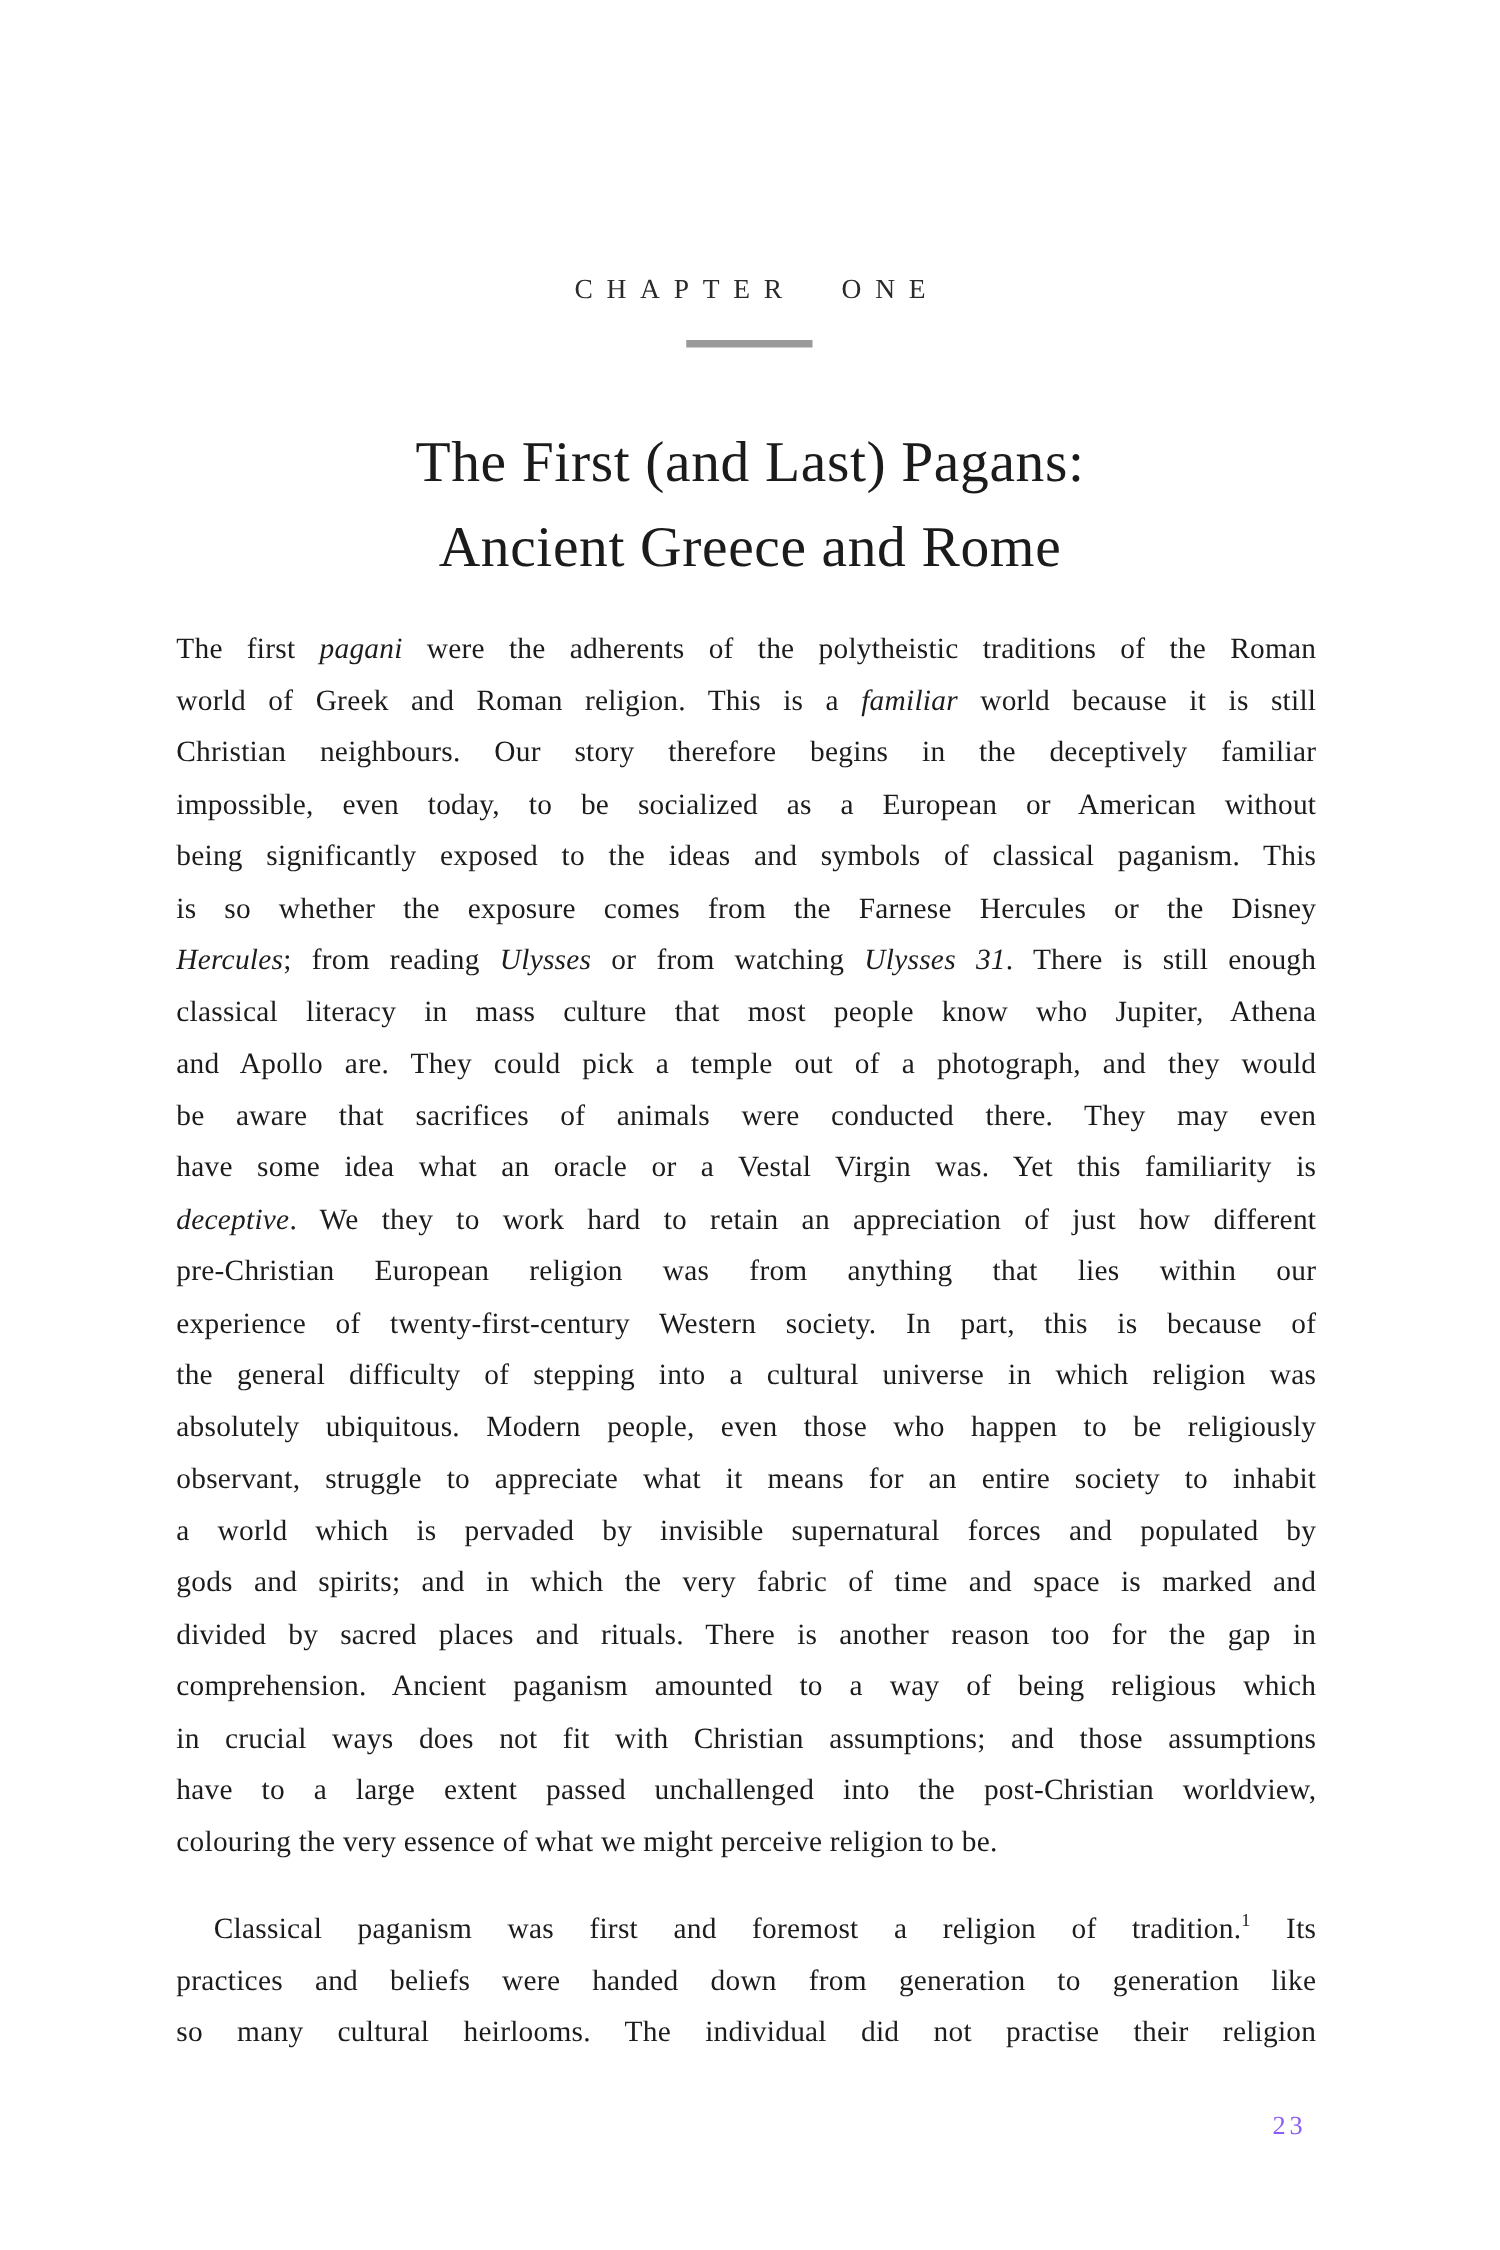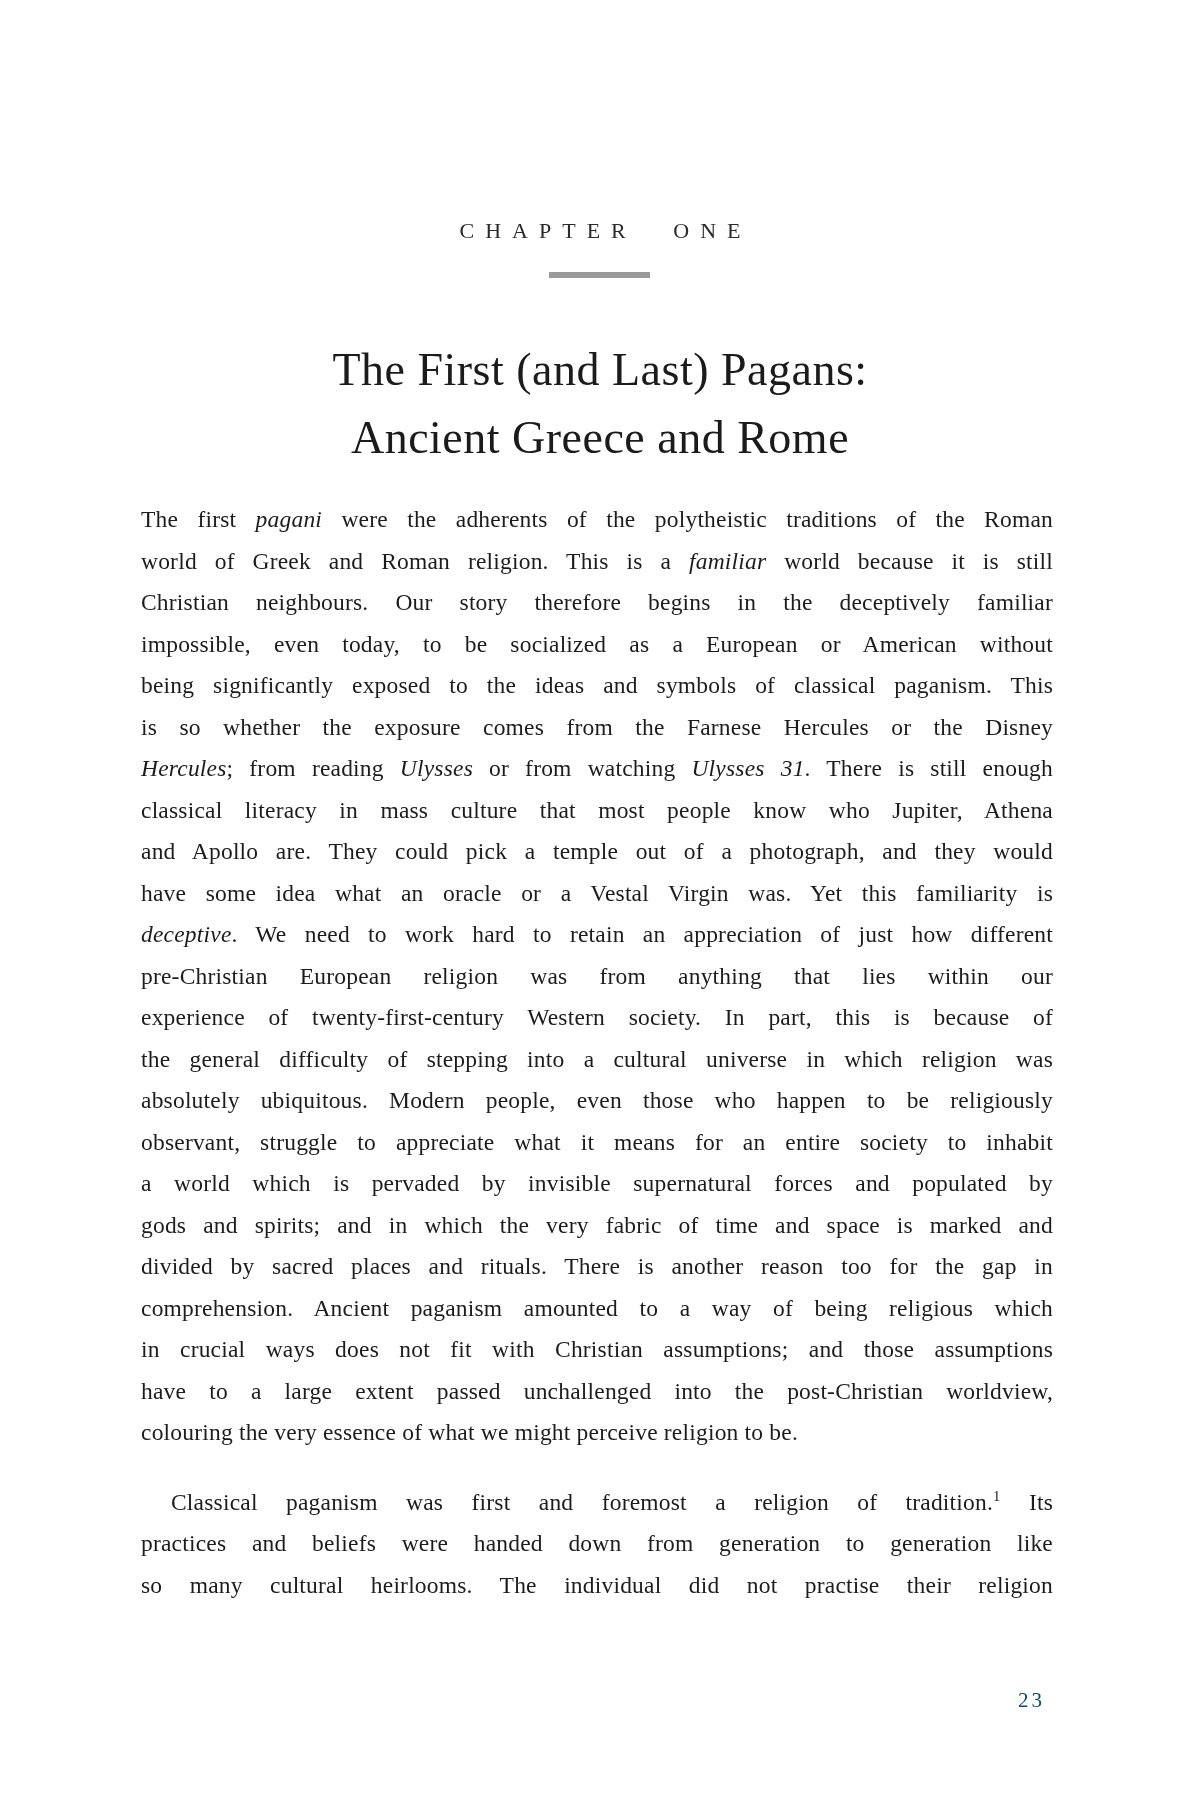--- a/index.html
+++ b/index.html
@@ -80,21 +80,21 @@
     vertical-align: super;
   }
   .page-number {
     position: absolute;
     top: 1688px;
     left: 141px;
     width: 904px;
     text-align: right;
     font-size: 21px;
     letter-spacing: 3px;
-    color: #0c4a6e;
+    color: #8b5cf6;
   }
 </style>
 </head>
 <body>
 
 <div class="page">
 
   <div class="chapter-head">CHAPTER ONE</div>
 
   <div class="chapter-divider"></div>
@@ -107,22 +107,23 @@
   <div class="body-text" id="body-text">
       <div class="line"><span class="">The first </span><span class="it">pagani</span><span class=""> were the adherents of the polytheistic traditions of the Roman</span></div>
       <div class="line"><span class="">world of Greek and Roman religion. This is a </span><span class="it">familiar</span><span class=""> world because it is still</span></div>
       <div class="line"><span class="">Christian neighbours. Our story therefore begins in the deceptively familiar</span></div>
       <div class="line"><span class="">impossible, even today, to be socialized as a European or American without</span></div>
       <div class="line"><span class="">being significantly exposed to the ideas and symbols of classical paganism. This</span></div>
       <div class="line"><span class="">is so whether the exposure comes from the Farnese Hercules or the Disney</span></div>
       <div class="line"><span class="it">Hercules</span><span class="">; from reading </span><span class="it">Ulysses</span><span class=""> or from watching </span><span class="it">Ulysses 31</span><span class="">. There is still enough</span></div>
       <div class="line"><span class="">classical literacy in mass culture that most people know who Jupiter, Athena</span></div>
       <div class="line"><span class="">and Apollo are. They could pick a temple out of a photograph, and they would</span></div>
+      <div class="line"><span class="">be aware that sacrifices of animals were conducted there. They may even</span></div>
       <div class="line"><span class="">have some idea what an oracle or a Vestal Virgin was. Yet this familiarity is</span></div>
-      <div class="line"><span class="it">deceptive</span><span class="">. We need to work hard to retain an appreciation of just how different</span></div>
+      <div class="line"><span class="it">deceptive</span><span class="">. We they to work hard to retain an appreciation of just how different</span></div>
       <div class="line"><span class="">pre-Christian European religion was from anything that lies within our</span></div>
       <div class="line"><span class="">experience of twenty-first-century Western society. In part, this is because of</span></div>
       <div class="line"><span class="">the general difficulty of stepping into a cultural universe in which religion was</span></div>
       <div class="line"><span class="">absolutely ubiquitous. Modern people, even those who happen to be religiously</span></div>
       <div class="line"><span class="">observant, struggle to appreciate what it means for an entire society to inhabit</span></div>
       <div class="line"><span class="">a world which is pervaded by invisible supernatural forces and populated by</span></div>
       <div class="line"><span class="">gods and spirits; and in which the very fabric of time and space is marked and</span></div>
       <div class="line"><span class="">divided by sacred places and rituals. There is another reason too for the gap in</span></div>
       <div class="line"><span class="">comprehension. Ancient paganism amounted to a way of being religious which</span></div>
       <div class="line"><span class="">in crucial ways does not fit with Christian assumptions; and those assumptions</span></div>

